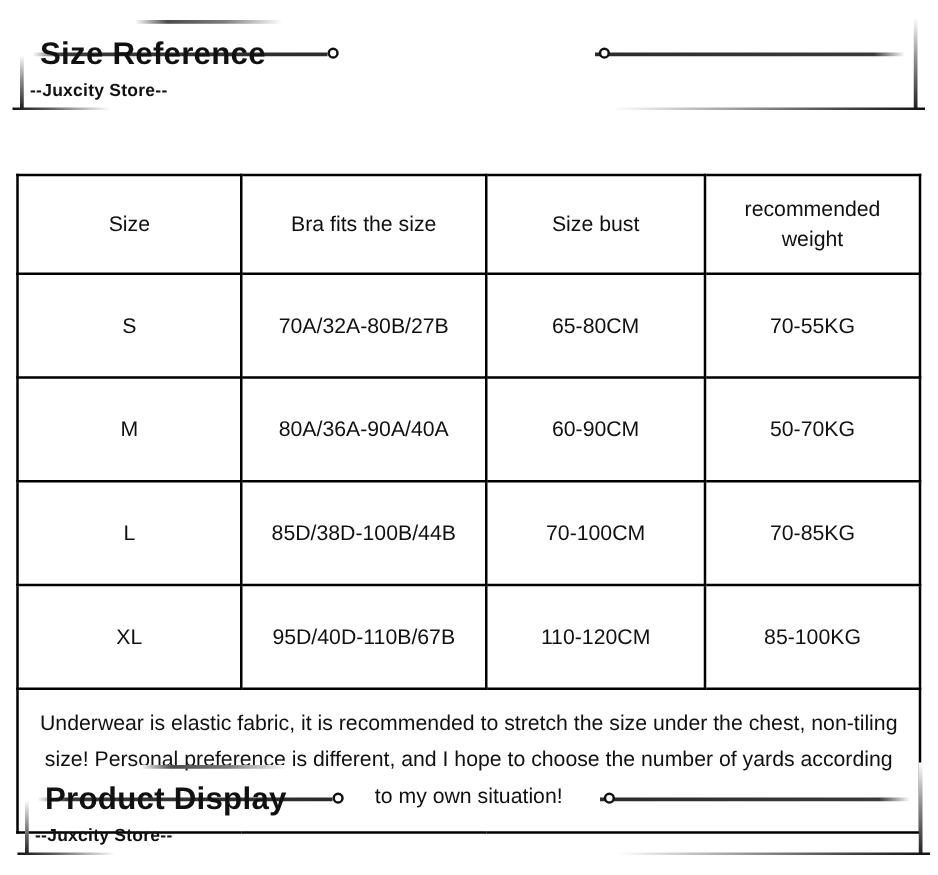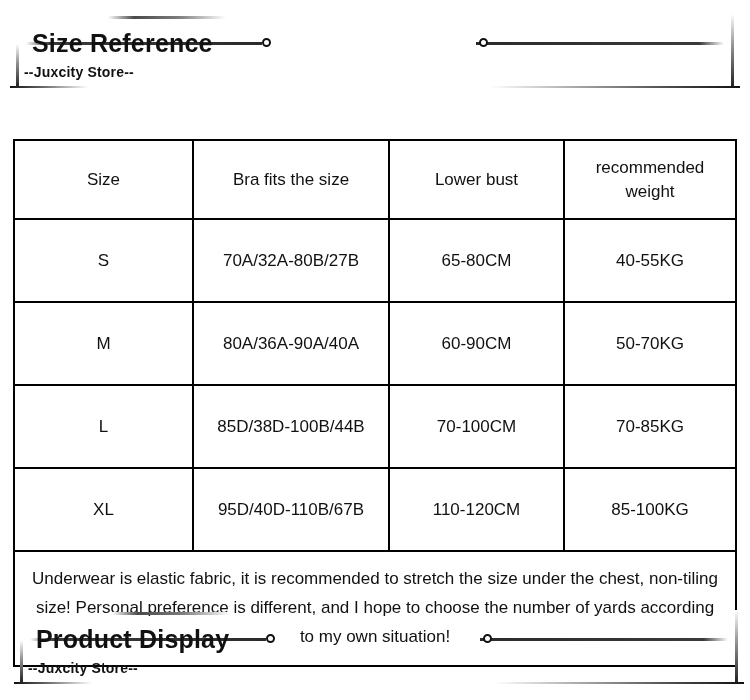--- a/index.html
+++ b/index.html
@@ -190,29 +190,29 @@
     <colgroup>
       <col class="c-size">
         <col class="c-bra">
         <col class="c-lower">
         <col class="c-weight">
     </colgroup>
     <tbody>
       <tr class="header-row">
         <td>Size</td>
         <td>Bra fits the size</td>
-        <td>Lower bust</td>
+        <td>Size bust</td>
         <td>recommended weight</td>
       </tr>
 
       <tr class="data-row">
         <td>S</td>
         <td>70A/32A-80B/27B</td>
         <td>65-80CM</td>
-        <td>40-55KG</td>
+        <td>70-55KG</td>
       </tr>
       <tr class="data-row">
         <td>M</td>
         <td>80A/36A-90A/40A</td>
         <td>60-90CM</td>
         <td>50-70KG</td>
       </tr>
       <tr class="data-row">
         <td>L</td>
         <td>85D/38D-100B/44B</td>

